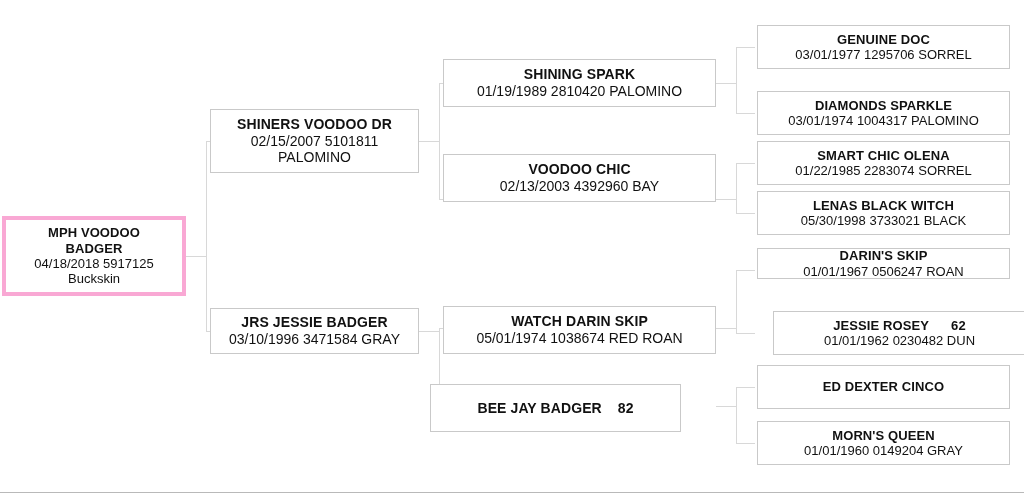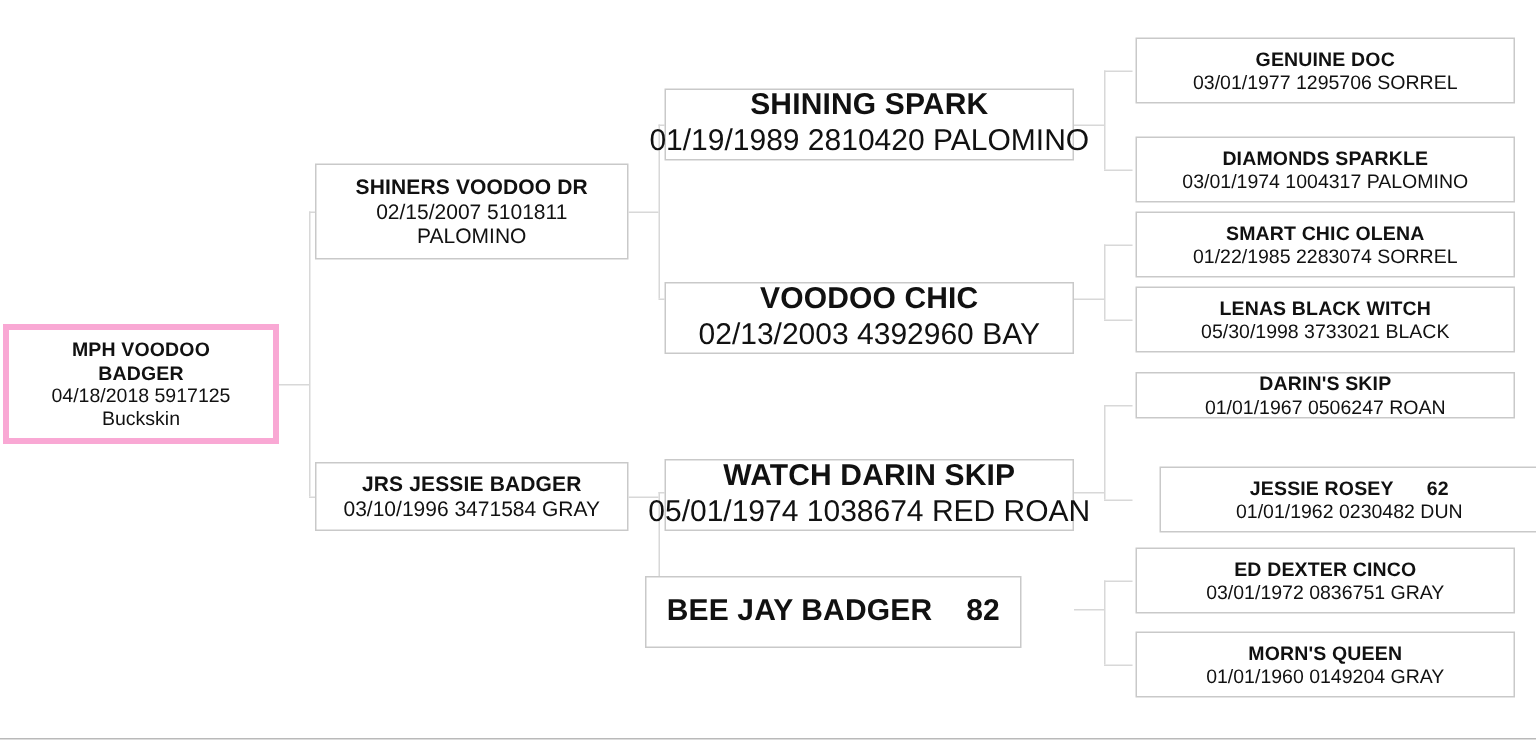--- a/index.html
+++ b/index.html
@@ -52,21 +52,21 @@
     white-space: pre;
   }
 
   .node.root {
     border: 4px solid #f9a8d4;
     font-size: 13px;
   }
   .node.root .line1 { font-weight: 700; }
 
   .node.gen1 { font-size: 14px; }
-  .node.gen2 { font-size: 20px; }
+  .node.gen2 { font-size: 14px; }
   .node.gen3 { font-size: 13px; }
 
   
   .conn {
     position: absolute;
     background: #d8d8d8;
     z-index: 1;
   }
   .conn.h { height: 1px; }
   .conn.v { width: 1px; }
@@ -138,21 +138,21 @@
   <div class="node gen1" style="left:210px; top:308px; width:209px; height:46px;">
     <span class="line1">JRS JESSIE BADGER</span>
     <span class="line2">03/10/1996 3471584 GRAY</span>
   </div>
 
   <div class="node gen2" style="left:443px; top:59px; width:273px; height:48px;">
     <span class="line1">SHINING SPARK</span>
     <span class="line2">01/19/1989 2810420 PALOMINO</span>
   </div>
 
-  <div class="node gen2" style="left:443px; top:188px; width:273px; height:48px;">
+  <div class="node gen2" style="left:443px; top:154px; width:273px; height:48px;">
     <span class="line1">VOODOO CHIC</span>
     <span class="line2">02/13/2003 4392960 BAY</span>
   </div>
 
   <div class="node gen2" style="left:443px; top:306px; width:273px; height:48px;">
     <span class="line1">WATCH DARIN SKIP</span>
     <span class="line2">05/01/1974 1038674 RED ROAN</span>
   </div>
 
   <div class="node gen2" style="left:430px; top:384px; width:251px; height:48px;">
@@ -184,21 +184,20 @@
     <span class="line2">01/01/1967 0506247 ROAN</span>
   </div>
 
   <div class="node gen3" style="left:757px; top:311px; width:253px; height:44px;margin-left:16px;">
     <span class="line1">JESSIE ROSEY      62</span>
     <span class="line2">01/01/1962 0230482 DUN</span>
   </div>
 
   <div class="node gen3" style="left:757px; top:365px; width:253px; height:44px;">
     <span class="line1">ED DEXTER CINCO</span>
-    <span class="line2">03/01/1972 0836751 GRAY</span>
   </div>
 
   <div class="node gen3" style="left:757px; top:421px; width:253px; height:44px;">
     <span class="line1">MORN'S QUEEN</span>
     <span class="line2">01/01/1960 0149204 GRAY</span>
   </div>
 
   <div id="bottom-rule"></div>
 </div>
 

